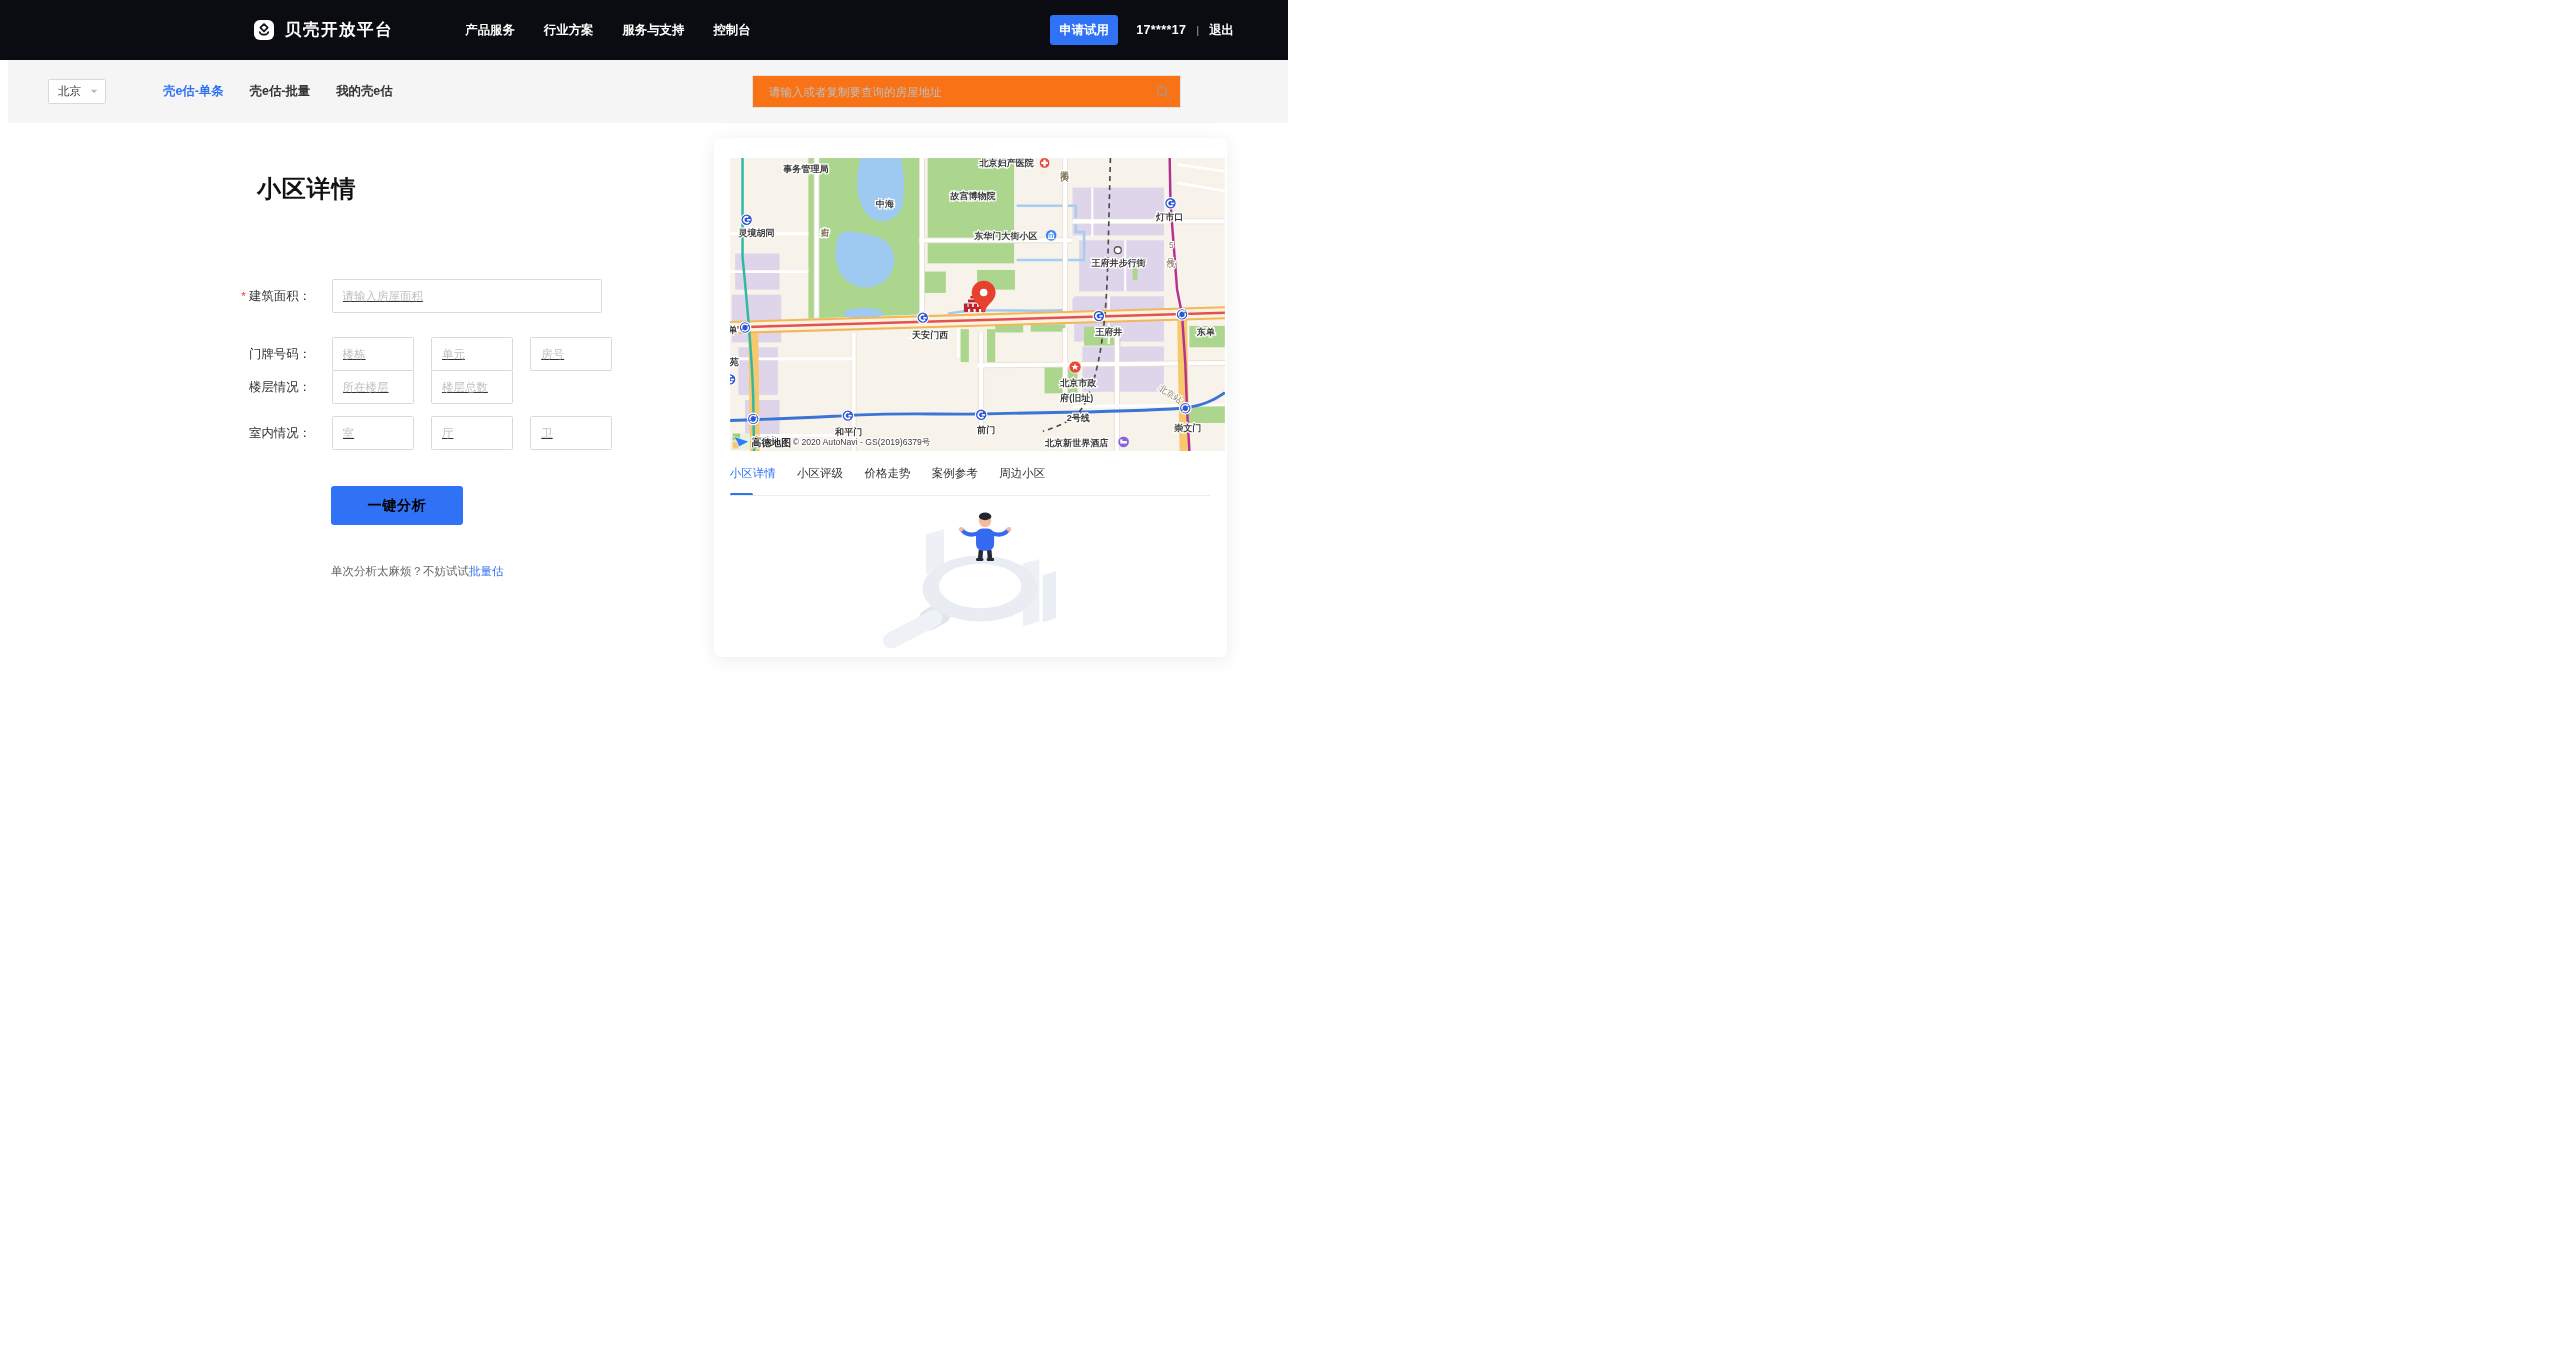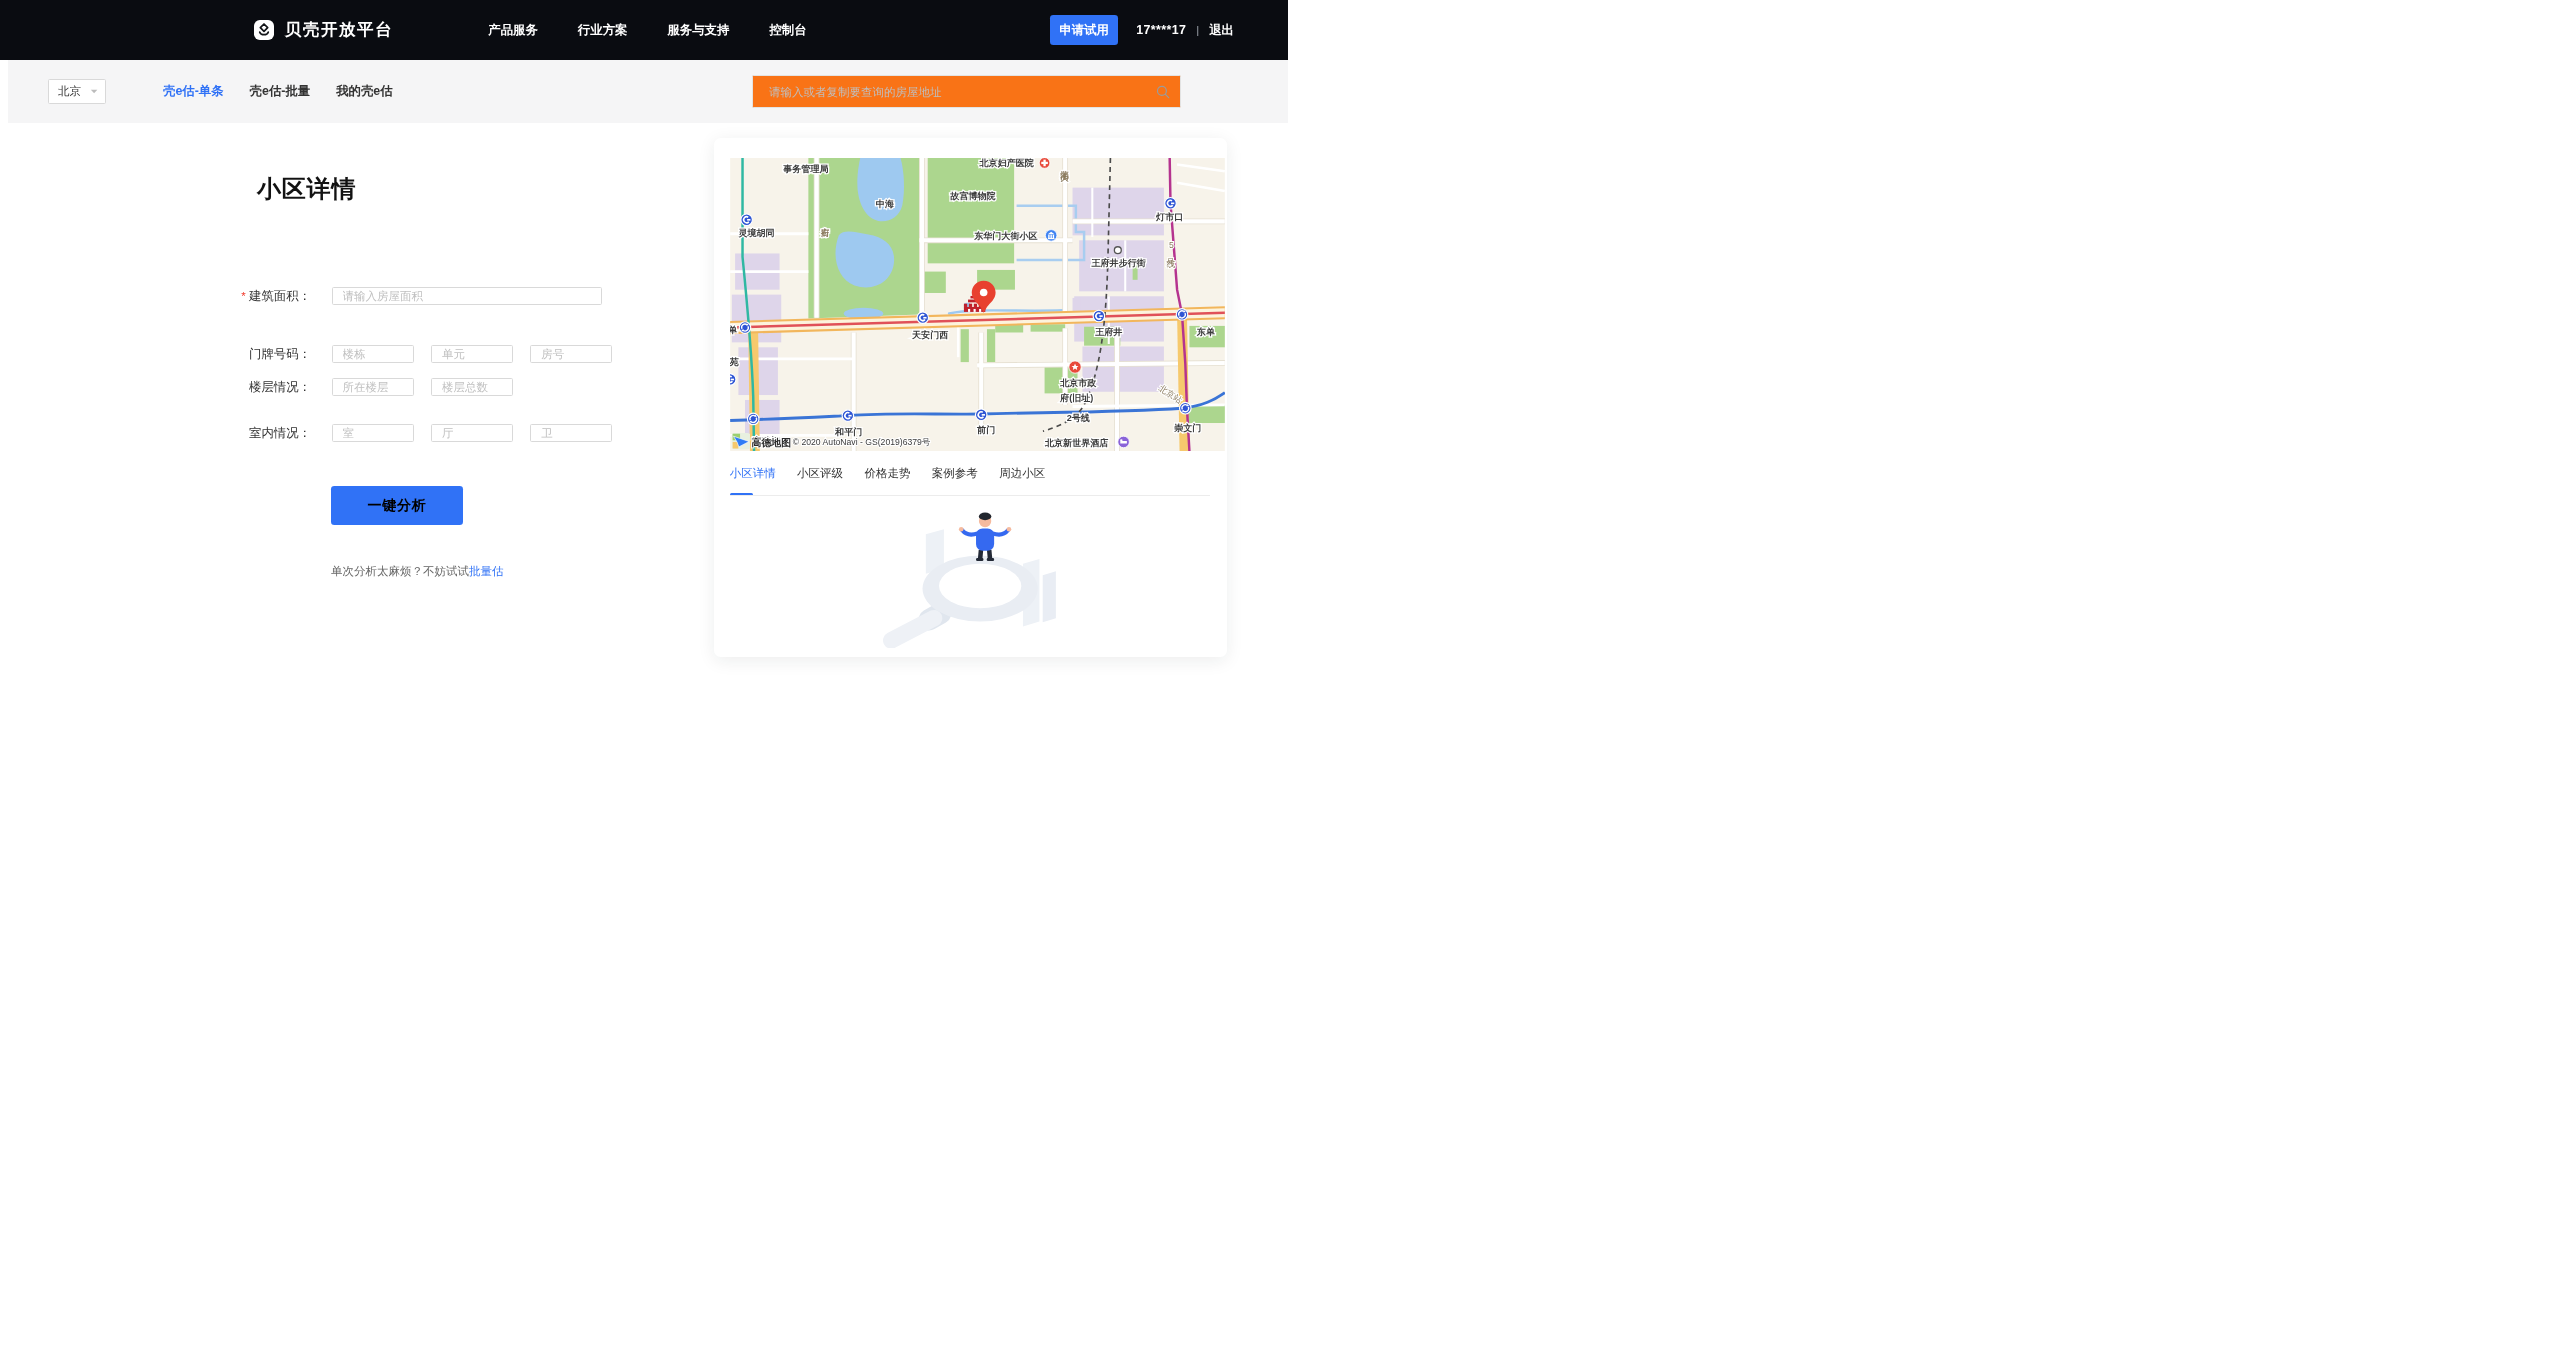--- a/index.html
+++ b/index.html
@@ -5,21 +5,21 @@
   * { margin:0; padding:0; box-sizing:border-box; }
   html,body { width:1288px; height:675px; }
   body { font-family:"Liberation Sans","DejaVu Sans",sans-serif; background:#fff; overflow:hidden; position:relative; }
   .page { position:absolute; inset:0; }
 
   
   .navbar { position:absolute; left:0; top:0; width:1288px; height:60px; background:#0a0c11; display:flex; align-items:center; }
   .brand { display:flex; align-items:center; margin-left:254px; }
   .brand-logo { width:20px; height:20px; }
   .brand-name { color:#fff; font-size:16.5px; font-weight:bold; letter-spacing:1.6px; margin-left:10.7px; }
-  .nav-items { display:flex; margin-left:95px; gap:40px;font-family:Liberation Serif, serif; }
+  .nav-items { display:flex; margin-left:72px; gap:29px;font-family:Liberation Serif, serif; }
   .nav-item { color:#fff; font-size:12.4px; font-weight:600; cursor:pointer; line-height:60px; }
   .nav-right { margin-left:auto; display:flex; align-items:center; margin-right:54px; }
   .trial-btn { width:68px; height:30.5px; background:#3072F6; color:#fff; border:none; border-radius:3.3px; font-size:12.4px; font-weight:600; cursor:pointer; font-family:inherit; }
   .user-phone { color:#fff; font-size:12.4px; font-weight:600; margin-left:18px; letter-spacing:0.4px; }
   .nav-divider { color:#9aa0a8; margin:0 10px; font-size:11.5px; }
   .logout { color:#fff; font-size:12.4px; font-weight:600; cursor:pointer; }
 
   
   .subnav { position:absolute; left:8px; top:60px; width:1288px; height:63px; background:#f5f5f6; display:flex; align-items:center;gap:24px; }
   .city-select { margin-left:40px; width:58px; height:25px; background:#fff; border:0.8px solid #d9d9d9; border-radius:1.6px; display:flex; align-items:center; padding:0 6.6px 0 9px; cursor:pointer; }
@@ -32,21 +32,21 @@
   .subnav-search input::placeholder { color:#bfbfbf; }
 
   
   .form-title { position:absolute; left:257px; top:173px; font-size:24px; font-weight:bold; color:#121212; letter-spacing:0.8px; }
   .frow { position:absolute; left:180px; display:flex; align-items:center; height:30.5px; }
   .flabel { width:131px; text-align:right; margin-right:20.6px; font-size:12.4px; color:#333; white-space:nowrap; }
   .req { color:#F13B2D; margin-right:3.3px; font-size:11.5px; }
   .selectbox { position:relative; width:270px; height:30.5px; border:0.8px solid #d9d9d9; border-radius:1.6px; background:#fff; cursor:pointer; display:flex; align-items:center; }
   .selectbox .ph { margin-left:10px; font-size:11.5px; color:#bfbfbf; flex:1; }
   .selectbox .chev { margin-right:10px; display:flex; }
-  .inp { height:18px; border:0.8px solid #d9d9d9; border-radius:1.6px; font-size:11.5px; color:#333; padding:0 10px; outline:none; font-family:inherit; background:#fff; }
+  .inp { height:34px; border:0.8px solid #d9d9d9; border-radius:1.6px; font-size:11.5px; color:#333; padding:0 10px; outline:none; font-family:inherit; background:#fff;text-decoration:underline; }
   .inp::placeholder { color:#c0c0c0; }
   .inp.big { width:270px; }
   .inp.small { width:82px; margin-right:17.3px; }
   .field-help { display:flex; align-items:center; margin-left:11.5px; cursor:pointer; }
   .field-help span { font-size:11.5px; color:#999; margin-left:5px; }
   .analyze-btn { position:absolute; left:331px; top:486px; width:132px; height:39px; background:#3072F6; border:none; border-radius:3.3px; color:#000000; font-size:14px; font-weight:bold; letter-spacing:0.8px; cursor:pointer; font-family:inherit; }
   .hint { position:absolute; left:331px; top:564px; font-size:11.5px; color:#666; }
   .hint a { color:#3072F6; text-decoration:none; cursor:pointer; }
 
   

